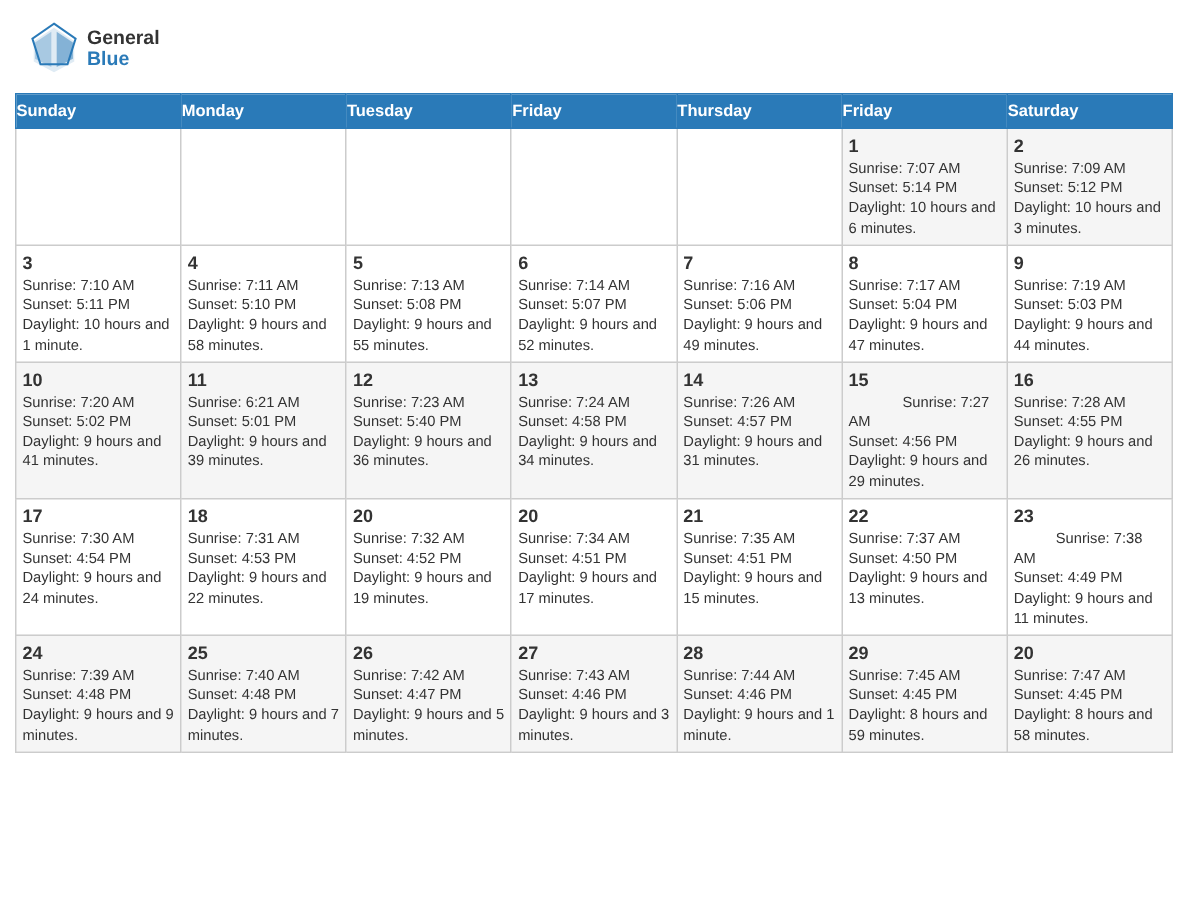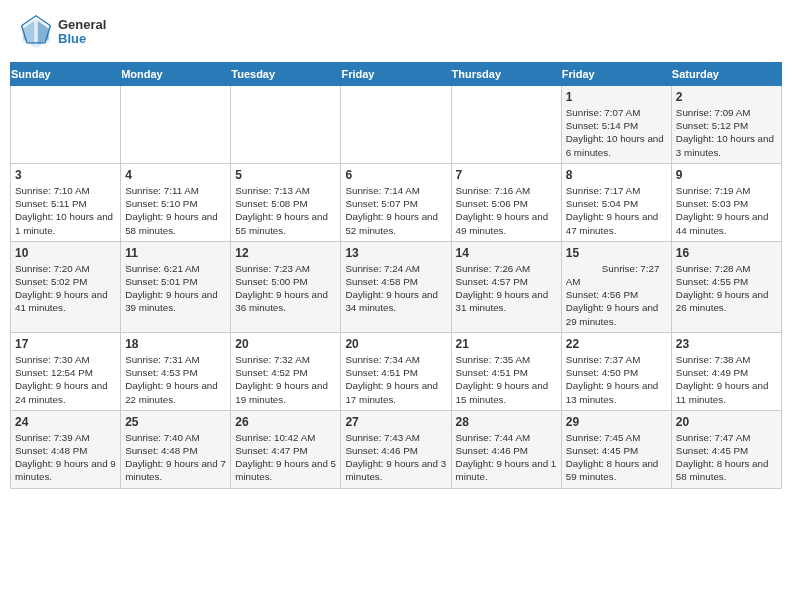--- a/index.html
+++ b/index.html
@@ -161,66 +161,66 @@
 Daylight: 9 hours and 44 minutes.</span></td>
       </tr>
       <tr>
         <td><span class="day-num">10</span><span class="day-info" style="white-space: pre-line;">Sunrise: 7:20 AM
 Sunset: 5:02 PM
 Daylight: 9 hours and 41 minutes.</span></td>
         <td><span class="day-num">11</span><span class="day-info" style="white-space: pre-line;">Sunrise: 6:21 AM
 Sunset: 5:01 PM
 Daylight: 9 hours and 39 minutes.</span></td>
         <td><span class="day-num">12</span><span class="day-info" style="white-space: pre-line;">Sunrise: 7:23 AM
-Sunset: 5:00 PM
+Sunset: 5:40 PM
 Daylight: 9 hours and 36 minutes.</span></td>
         <td><span class="day-num">13</span><span class="day-info" style="white-space: pre-line;">Sunrise: 7:24 AM
 Sunset: 4:58 PM
 Daylight: 9 hours and 34 minutes.</span></td>
         <td><span class="day-num">14</span><span class="day-info" style="white-space: pre-line;">Sunrise: 7:26 AM
 Sunset: 4:57 PM
 Daylight: 9 hours and 31 minutes.</span></td>
         <td><span class="day-num">15</span><span class="day-info" style="white-space: pre-line; margin-left: 36px;">Sunrise: 7:27 AM
 Sunset: 4:56 PM
 Daylight: 9 hours and 29 minutes.</span></td>
         <td><span class="day-num">16</span><span class="day-info" style="white-space: pre-line;">Sunrise: 7:28 AM
 Sunset: 4:55 PM
 Daylight: 9 hours and 26 minutes.</span></td>
       </tr>
       <tr>
         <td><span class="day-num">17</span><span class="day-info" style="white-space: pre-line;">Sunrise: 7:30 AM
-Sunset: 12:54 PM
+Sunset: 4:54 PM
 Daylight: 9 hours and 24 minutes.</span></td>
         <td><span class="day-num">18</span><span class="day-info" style="white-space: pre-line;">Sunrise: 7:31 AM
 Sunset: 4:53 PM
 Daylight: 9 hours and 22 minutes.</span></td>
         <td><span class="day-num">20</span><span class="day-info" style="white-space: pre-line;">Sunrise: 7:32 AM
 Sunset: 4:52 PM
 Daylight: 9 hours and 19 minutes.</span></td>
         <td><span class="day-num">20</span><span class="day-info" style="white-space: pre-line;">Sunrise: 7:34 AM
 Sunset: 4:51 PM
 Daylight: 9 hours and 17 minutes.</span></td>
         <td><span class="day-num">21</span><span class="day-info" style="white-space: pre-line;">Sunrise: 7:35 AM
 Sunset: 4:51 PM
 Daylight: 9 hours and 15 minutes.</span></td>
         <td><span class="day-num">22</span><span class="day-info" style="white-space: pre-line;">Sunrise: 7:37 AM
 Sunset: 4:50 PM
 Daylight: 9 hours and 13 minutes.</span></td>
-        <td><span class="day-num">23</span><span class="day-info" style="white-space: pre-line;">Sunrise: 7:38 AM
+        <td><span class="day-num">23</span><span class="day-info" style="white-space: pre-line; margin-left: 28px;">Sunrise: 7:38 AM
 Sunset: 4:49 PM
 Daylight: 9 hours and 11 minutes.</span></td>
       </tr>
       <tr>
         <td><span class="day-num">24</span><span class="day-info" style="white-space: pre-line;">Sunrise: 7:39 AM
 Sunset: 4:48 PM
 Daylight: 9 hours and 9 minutes.</span></td>
         <td><span class="day-num">25</span><span class="day-info" style="white-space: pre-line;">Sunrise: 7:40 AM
 Sunset: 4:48 PM
 Daylight: 9 hours and 7 minutes.</span></td>
-        <td><span class="day-num">26</span><span class="day-info" style="white-space: pre-line;">Sunrise: 10:42 AM
+        <td><span class="day-num">26</span><span class="day-info" style="white-space: pre-line;">Sunrise: 7:42 AM
 Sunset: 4:47 PM
 Daylight: 9 hours and 5 minutes.</span></td>
         <td><span class="day-num">27</span><span class="day-info" style="white-space: pre-line;">Sunrise: 7:43 AM
 Sunset: 4:46 PM
 Daylight: 9 hours and 3 minutes.</span></td>
         <td><span class="day-num">28</span><span class="day-info" style="white-space: pre-line;">Sunrise: 7:44 AM
 Sunset: 4:46 PM
 Daylight: 9 hours and 1 minute.</span></td>
         <td><span class="day-num">29</span><span class="day-info" style="white-space: pre-line;">Sunrise: 7:45 AM
 Sunset: 4:45 PM

